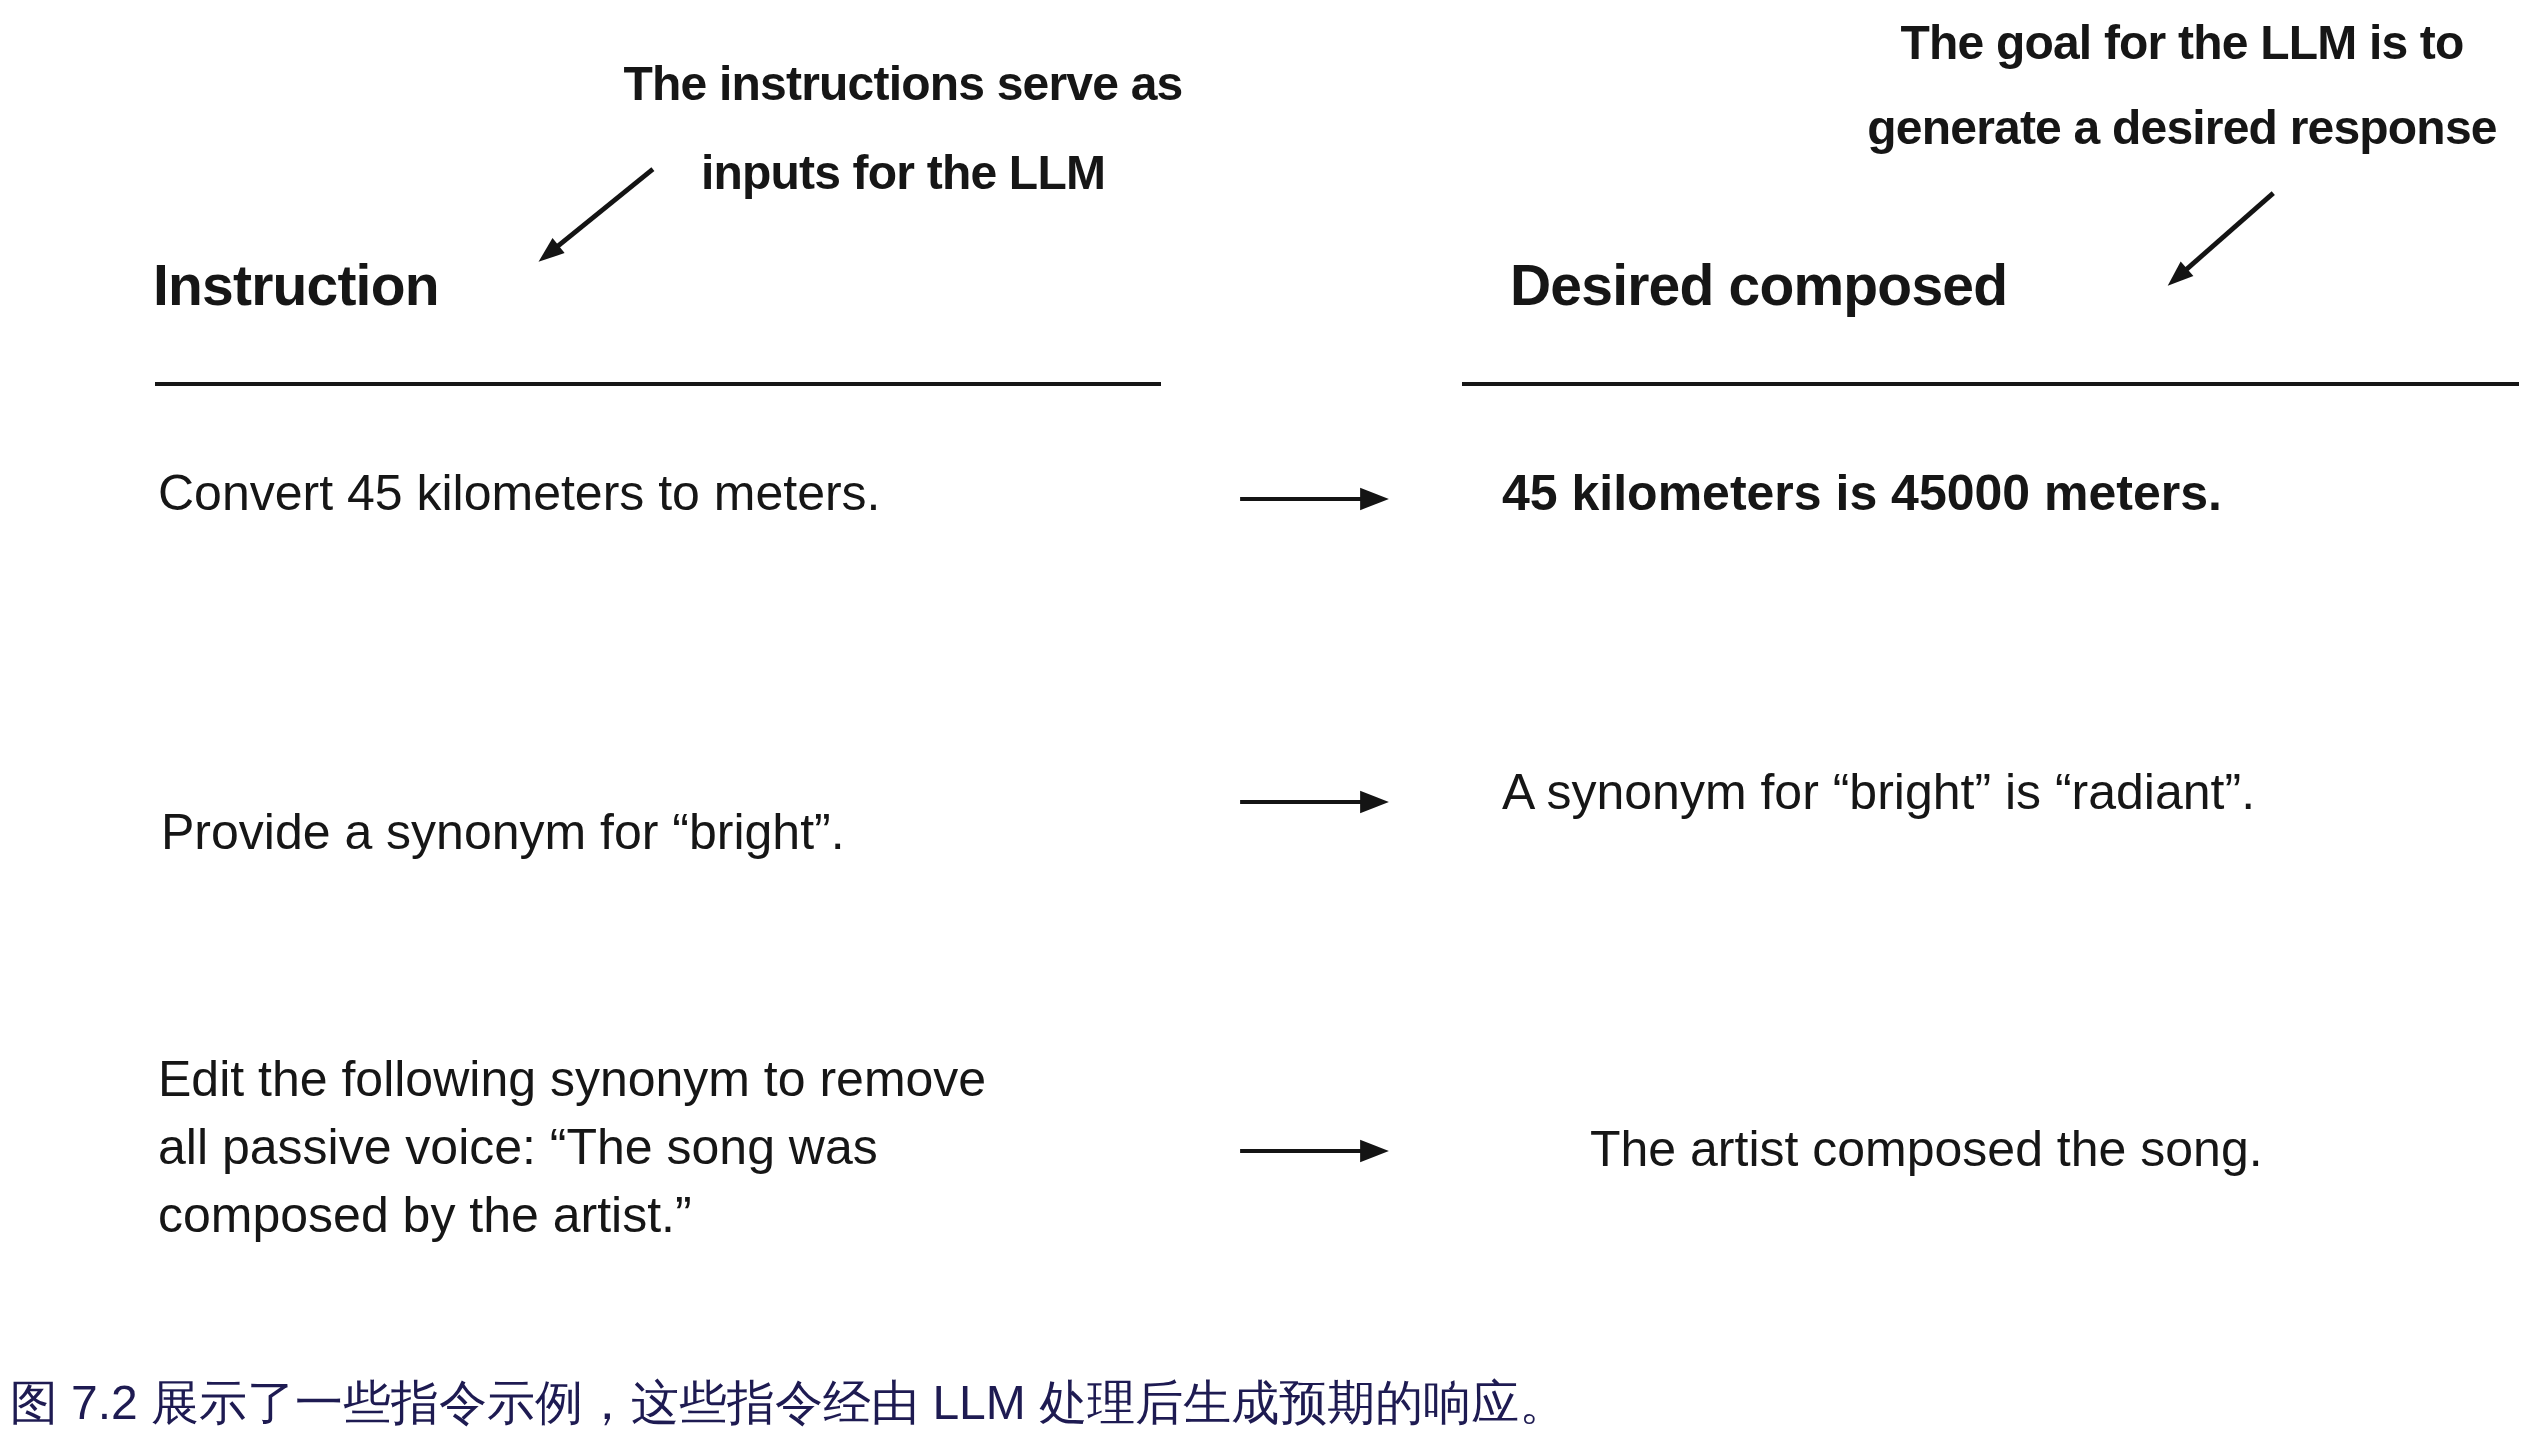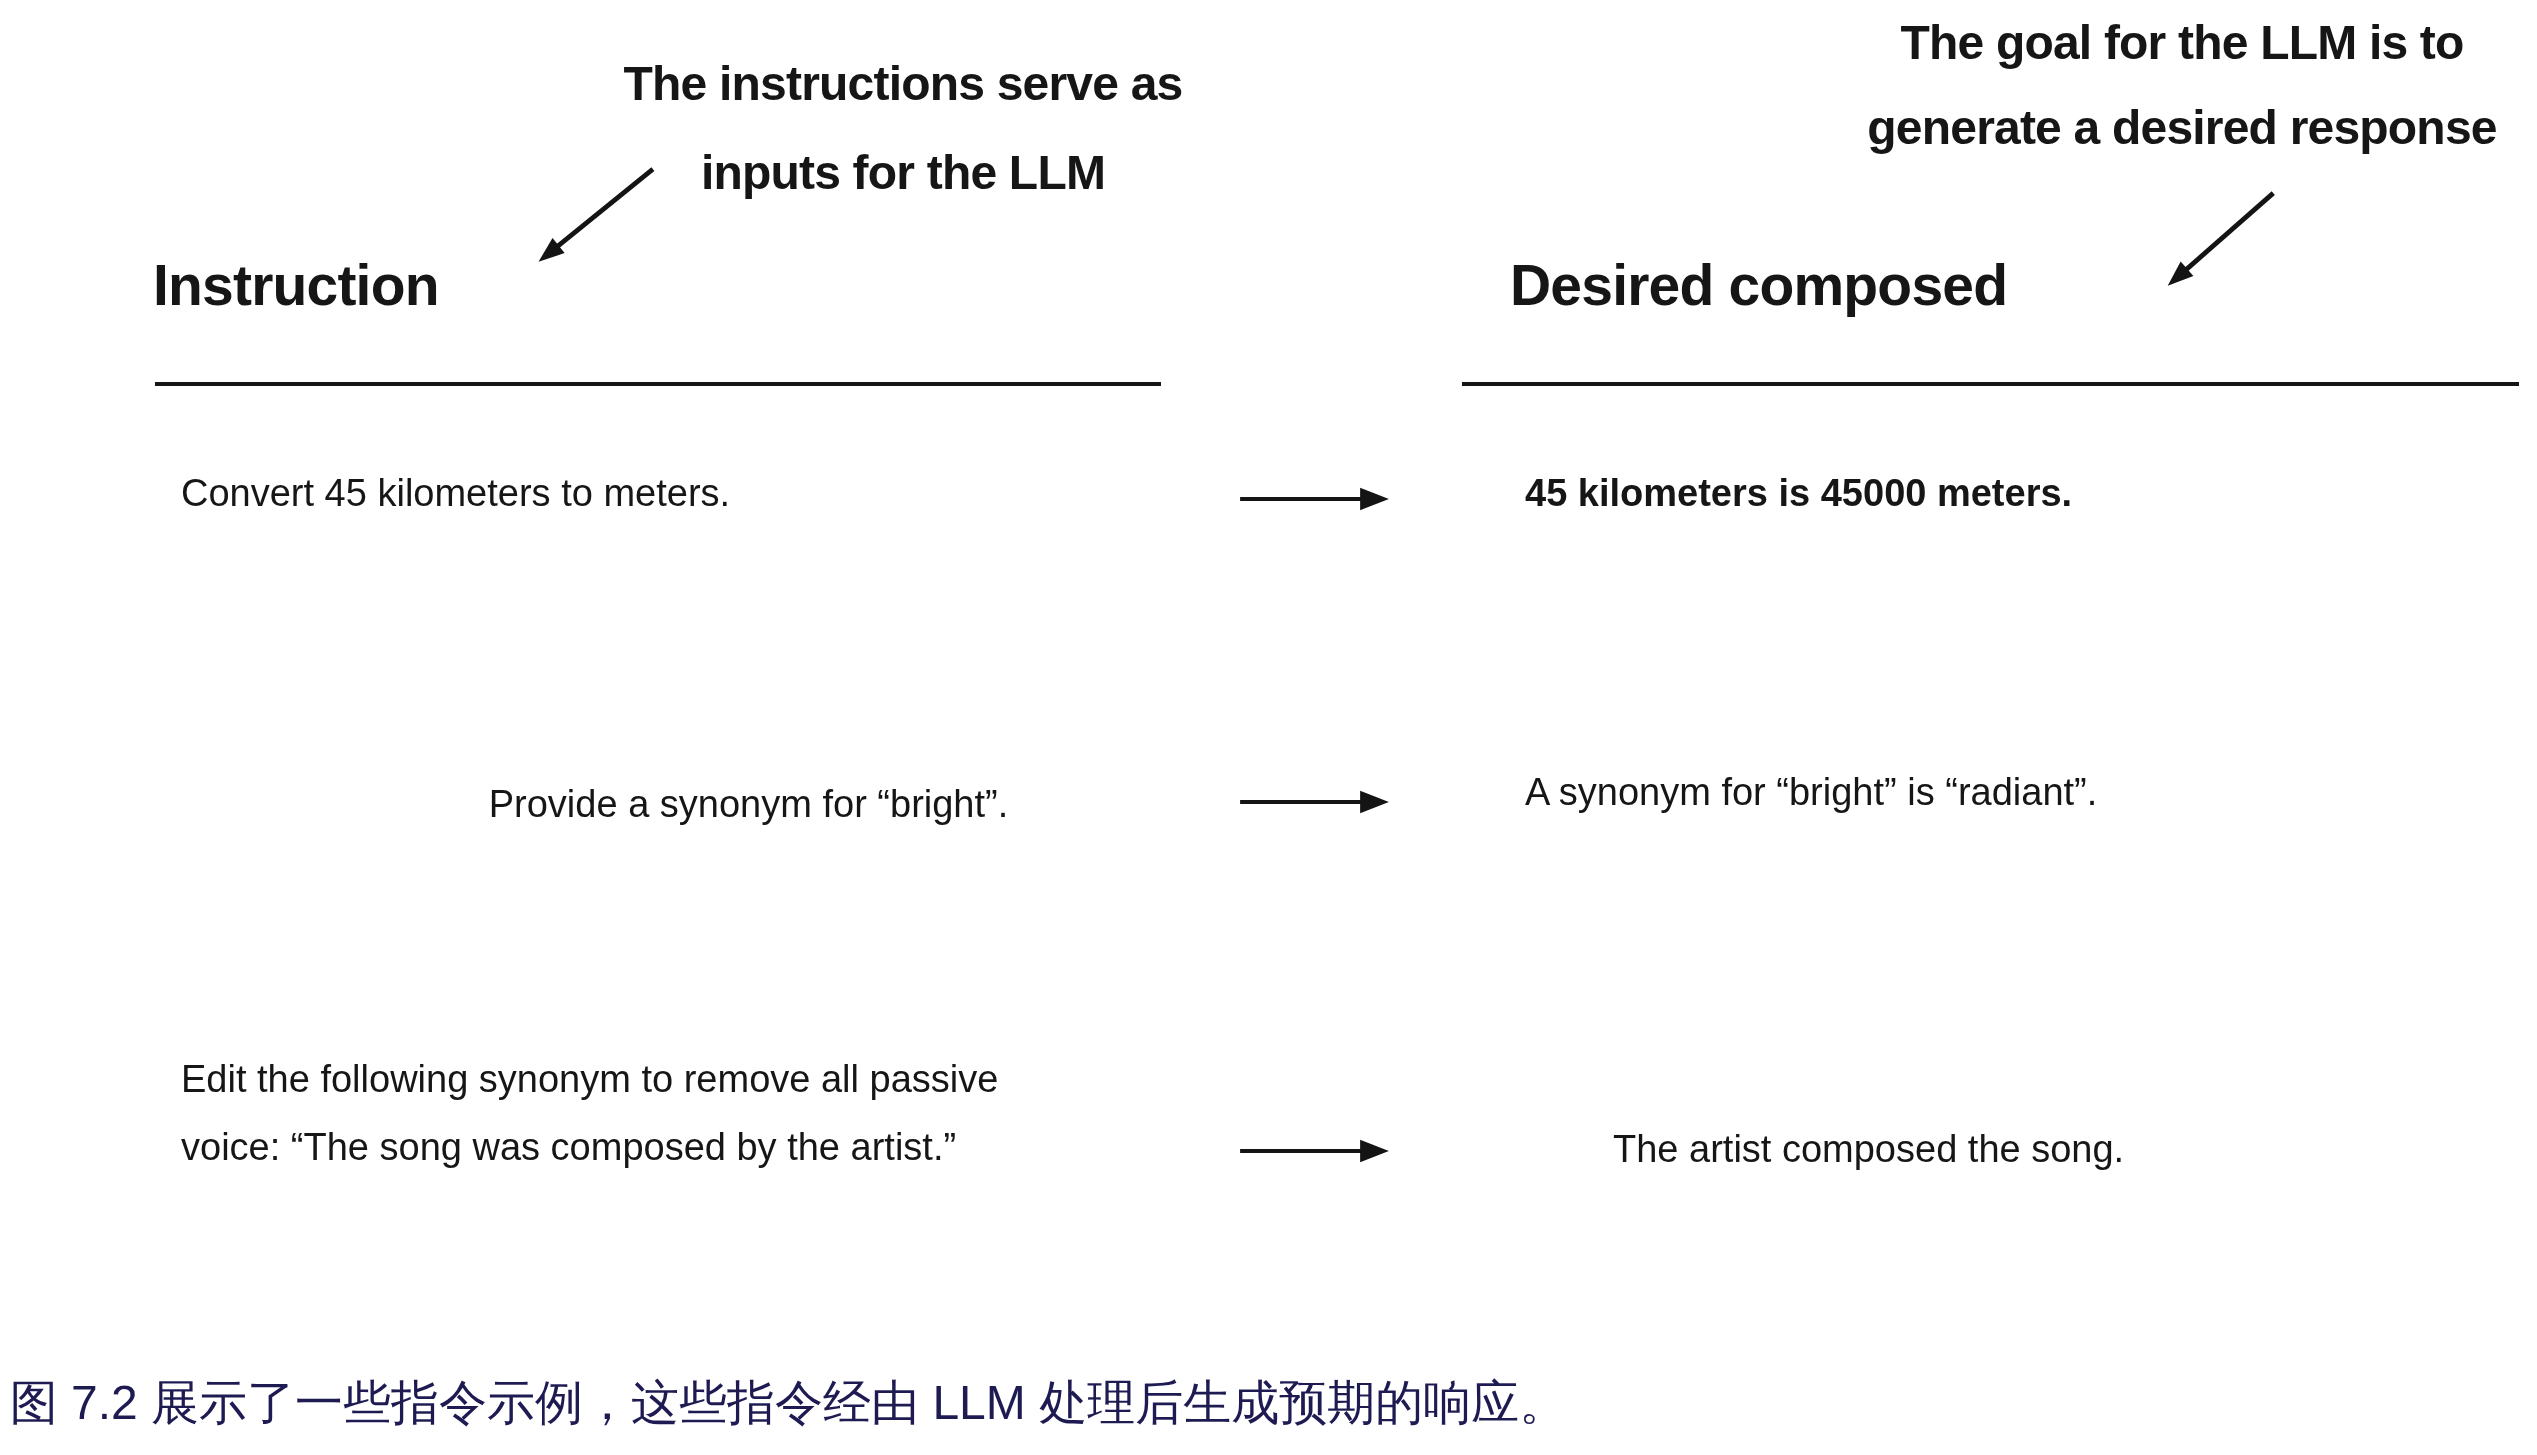--- a/index.html
+++ b/index.html
@@ -32,28 +32,27 @@
     color:var(--text-color);
   }
   .header-instruction{left:153px;top:252px;}
   .header-response{left:1510px;top:252px;}
   .rule{
     height:4px;background:var(--text-color);top:382px;
   }
   .rule.left{left:155px;width:1006px;}
   .rule.right{left:1462px;width:1057px;}
   .cell{
-    font-size:38px;
+    font-size:50px;
     line-height:64px;
     color:var(--text-color);
-    margin-left:23px;
   }
   .r1-left{left:158px;top:461px;width:1129px;}
   .r1-right{left:1502px;top:461px;width:1008px;font-weight:bold;}
-  .r2-left{left:161px;top:772px;width:1129px;text-align:center;}
+  .r2-left{left:161px;top:800px;width:1129px;}
   .r2-right{left:1502px;top:760px;width:1032px;}
   .r3-left{left:158px;top:1045px;width:831px;line-height:68px;}
   .r3-right{left:1590px;top:1117px;width:1008px;}
   .arrow{color:var(--arrow-color);}
   .arrow svg{display:block;}
   .row-arrow-1{left:1238px;top:483px;}
   .row-arrow-2{left:1238px;top:786px;}
   .row-arrow-3{left:1238px;top:1135px;}
   .ann-arrow-left{left:524px;top:157px;}
   .ann-arrow-right{left:2154px;top:181px;}

